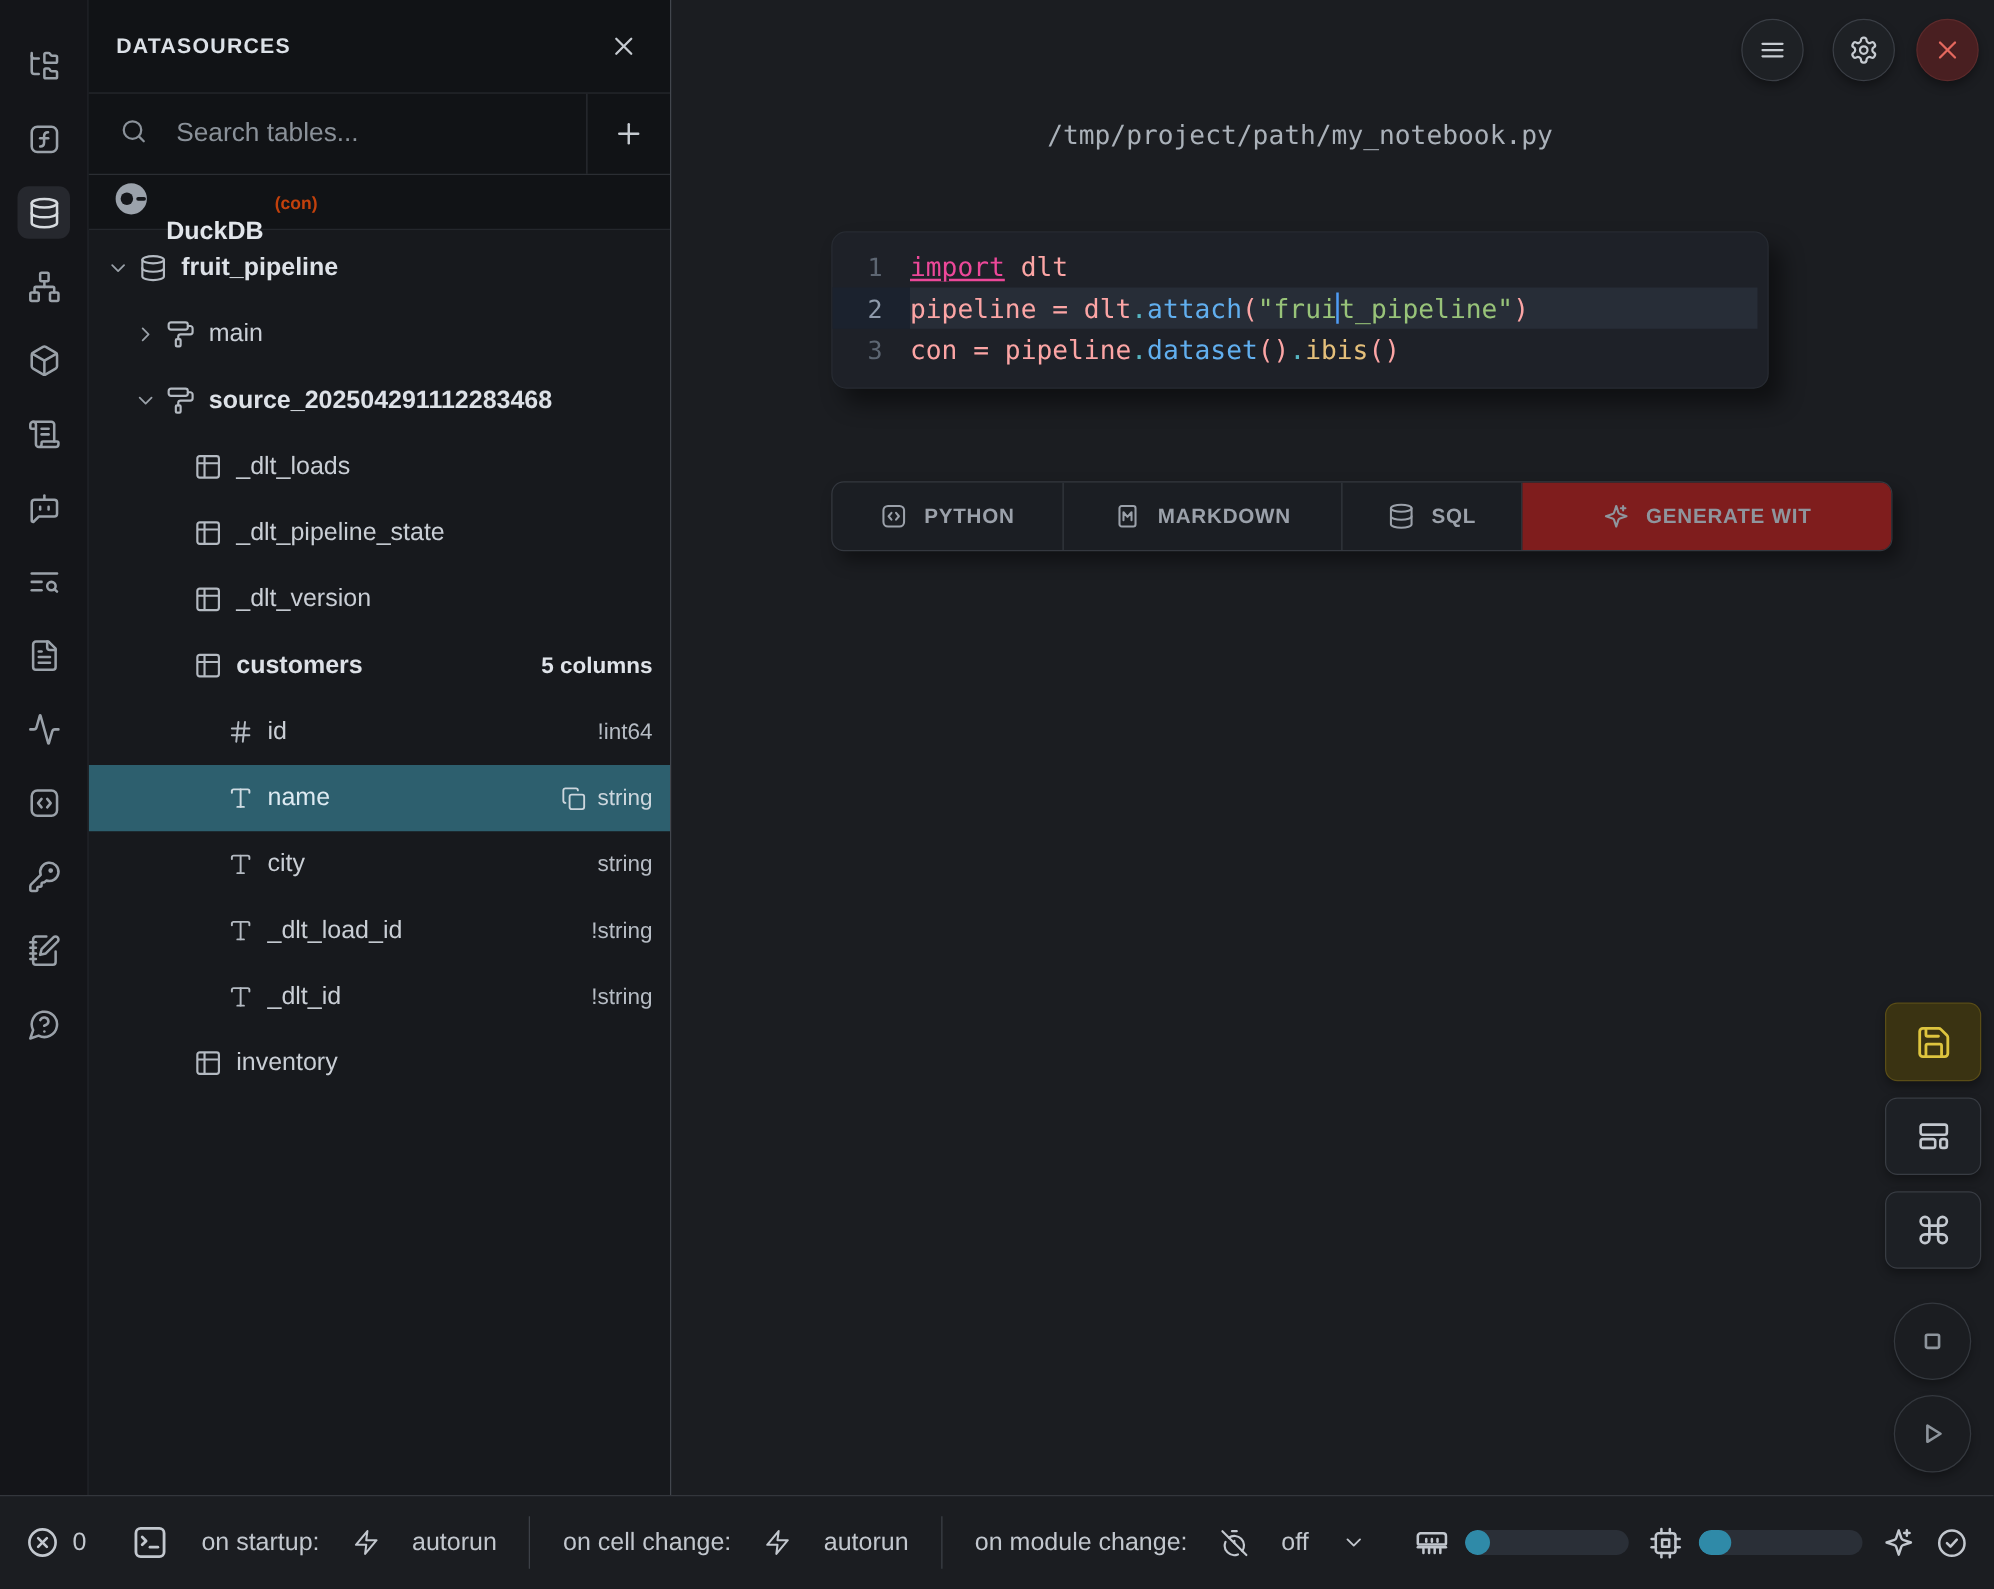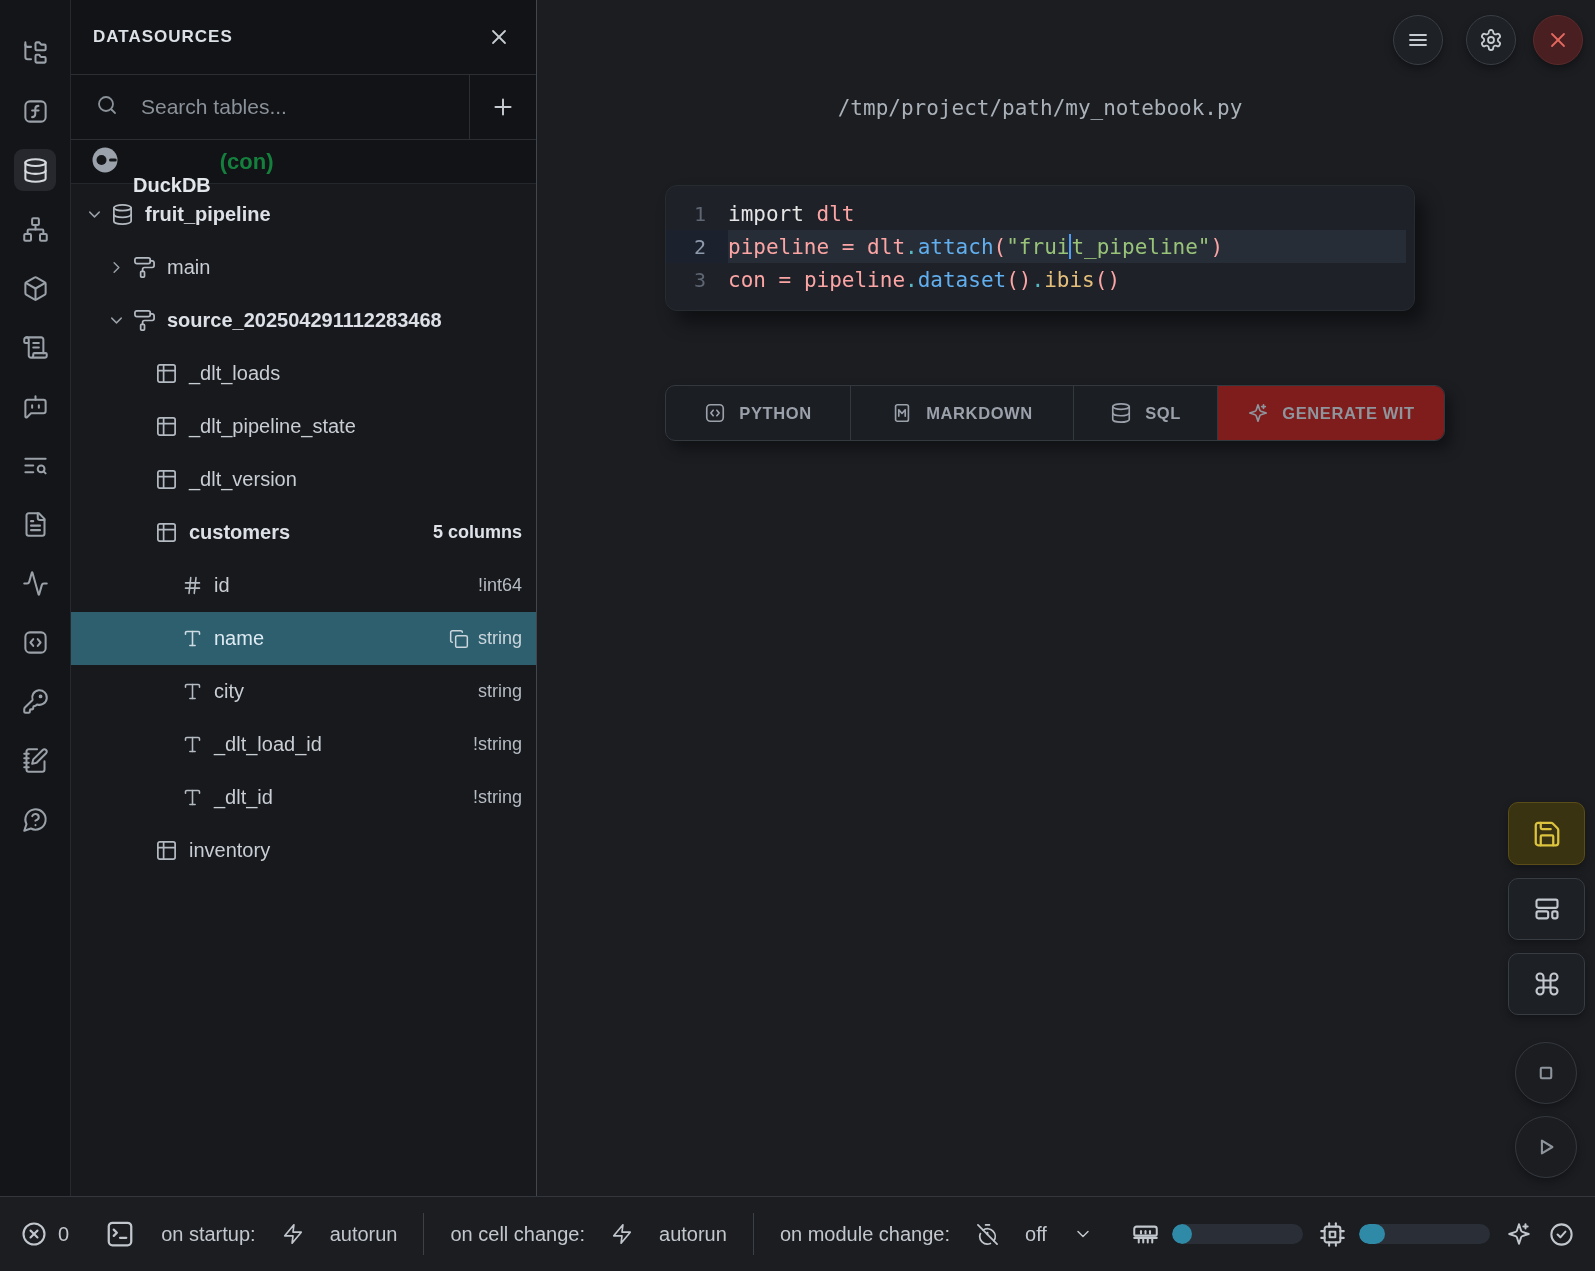--- a/index.html
+++ b/index.html
@@ -25,21 +25,21 @@
     border-bottom:1px solid #2b2e33;display:flex;align-items:flex-start;box-sizing:border-box;}
   #search-box{flex:1;display:flex;align-items:center;gap:20px;padding-left:24px;color:#8a9199;height:100%;}
   #search-input{background:transparent;border:none;outline:none;color:#cdd2d8;font-size:21px;
     font-family:"Liberation Sans",sans-serif;flex:1;}
   #search-input::placeholder{color:#8a9199;}
   #add-db-btn{width:66px;height:100%;border-left:1px solid #2b2e33;display:flex;align-items:center;
     justify-content:center;color:#c6cbd1;}
   #connection-row{position:absolute;left:0;top:140px;right:0;height:44px;background:#111316;
     border-bottom:1px solid #24272c;display:flex;align-items:center;gap:13px;padding-left:19px;box-sizing:border-box;}
   #connection-name{font-size:20px;font-weight:700;color:#e2e6eb;margin-top:48px;}
-  #connection-alias{font-size:22px;font-weight:700;color:#15803d;margin-left:-4px;}
+  #connection-alias{font-size:14px;font-weight:700;color:#c2410c;margin-left:-4px;}
   #tree{position:absolute;left:0;top:184px;right:0;bottom:0;padding-top:4px;overflow:hidden;}
   .tree-row{height:53px;display:flex;align-items:center;padding-right:14px;box-sizing:border-box;}
   .tree-row .chev{color:#9aa1a9;margin-right:7px;flex:0 0 auto;}
   .tree-row .row-ic{color:#b4bac2;margin-right:11px;flex:0 0 auto;}
   .tree-row .lbl{font-size:20px;color:#c9ced5;white-space:nowrap;}
   .tree-row .lbl.bold{font-weight:700;color:#dde1e7;}
   .tree-row .meta{margin-left:auto;display:flex;align-items:center;gap:9px;font-size:18px;color:#b6bcc4;}
   .tree-row .meta.strong{font-weight:700;color:#dfe3e9;}
   .tree-row.selected{background:#2d5f6e;}
   .tree-row.selected .lbl{color:#ddeaf2;}
@@ -57,26 +57,26 @@
   
   #notebook-path{position:absolute;left:665px;top:96px;width:750px;text-align:center;
     font-family:"DejaVu Sans Mono",monospace;font-size:21px;color:#aab1b9;}
   #cell{position:absolute;left:665px;top:185px;width:750px;background:#1e2128;border-radius:12px;
     border:1px solid #272b32;box-shadow:10px 12px 18px rgba(0,0,0,.45);padding:11px 0 14px 0;box-sizing:border-box;}
   .line{display:flex;height:33px;align-items:center;font-family:"DejaVu Sans Mono",monospace;font-size:21px;}
   .ln{width:62px;padding-right:22px;text-align:right;color:#5d6672;font-size:20px;flex:0 0 auto;box-sizing:border-box;height:100%;display:flex;align-items:center;justify-content:flex-end;}
   .codetxt{flex:1;margin-right:8px;height:100%;display:flex;align-items:center;white-space:pre;}
   .line.active .codetxt{background:#272d37;}
   .line.active .ln{background:#1b222e;color:#8e9aab;}
-  .tk-plain{color:#fca5a5;} .tk-keyword{color:#e5e5e5;} .tk-function{color:#61afef;}
+  .tk-plain{color:#fca5a5;} .tk-keyword{color:#ec4899;text-decoration:underline;} .tk-function{color:#61afef;}
   .tk-function2{color:#e5c07b;} .tk-operator{color:#56b6c2;} .tk-string{color:#98c379;}
   .cursor{display:inline-block;width:2px;height:25px;background:#4f9cf5;vertical-align:middle;}
 
   
-  #cell-buttons{position:absolute;left:665px;top:385px;width:780px;height:56px;display:flex;
+  #cell-buttons{position:absolute;left:665px;top:385px;width:849px;height:56px;display:flex;
     border:1px solid #34383f;border-radius:10px;background:#1b1e23;overflow:hidden;
     box-shadow:6px 8px 14px rgba(0,0,0,.4);box-sizing:border-box;}
   .cell-btn{display:flex;align-items:center;justify-content:center;gap:13px;color:#9ba1aa;
     font-size:16.5px;font-weight:700;letter-spacing:.6px;border-right:1px solid #34383f;
     white-space:nowrap;overflow:hidden;box-sizing:border-box;}
   .cell-btn:nth-child(1){width:185px;} .cell-btn:nth-child(2){width:223px;}
   .cell-btn:nth-child(3){width:144px;} .cell-btn:nth-child(4){flex:1;border-right:none;background:#7f1d1d;color:#8f959d;}
   .btn-ic{display:flex;align-items:center;}
 
   

